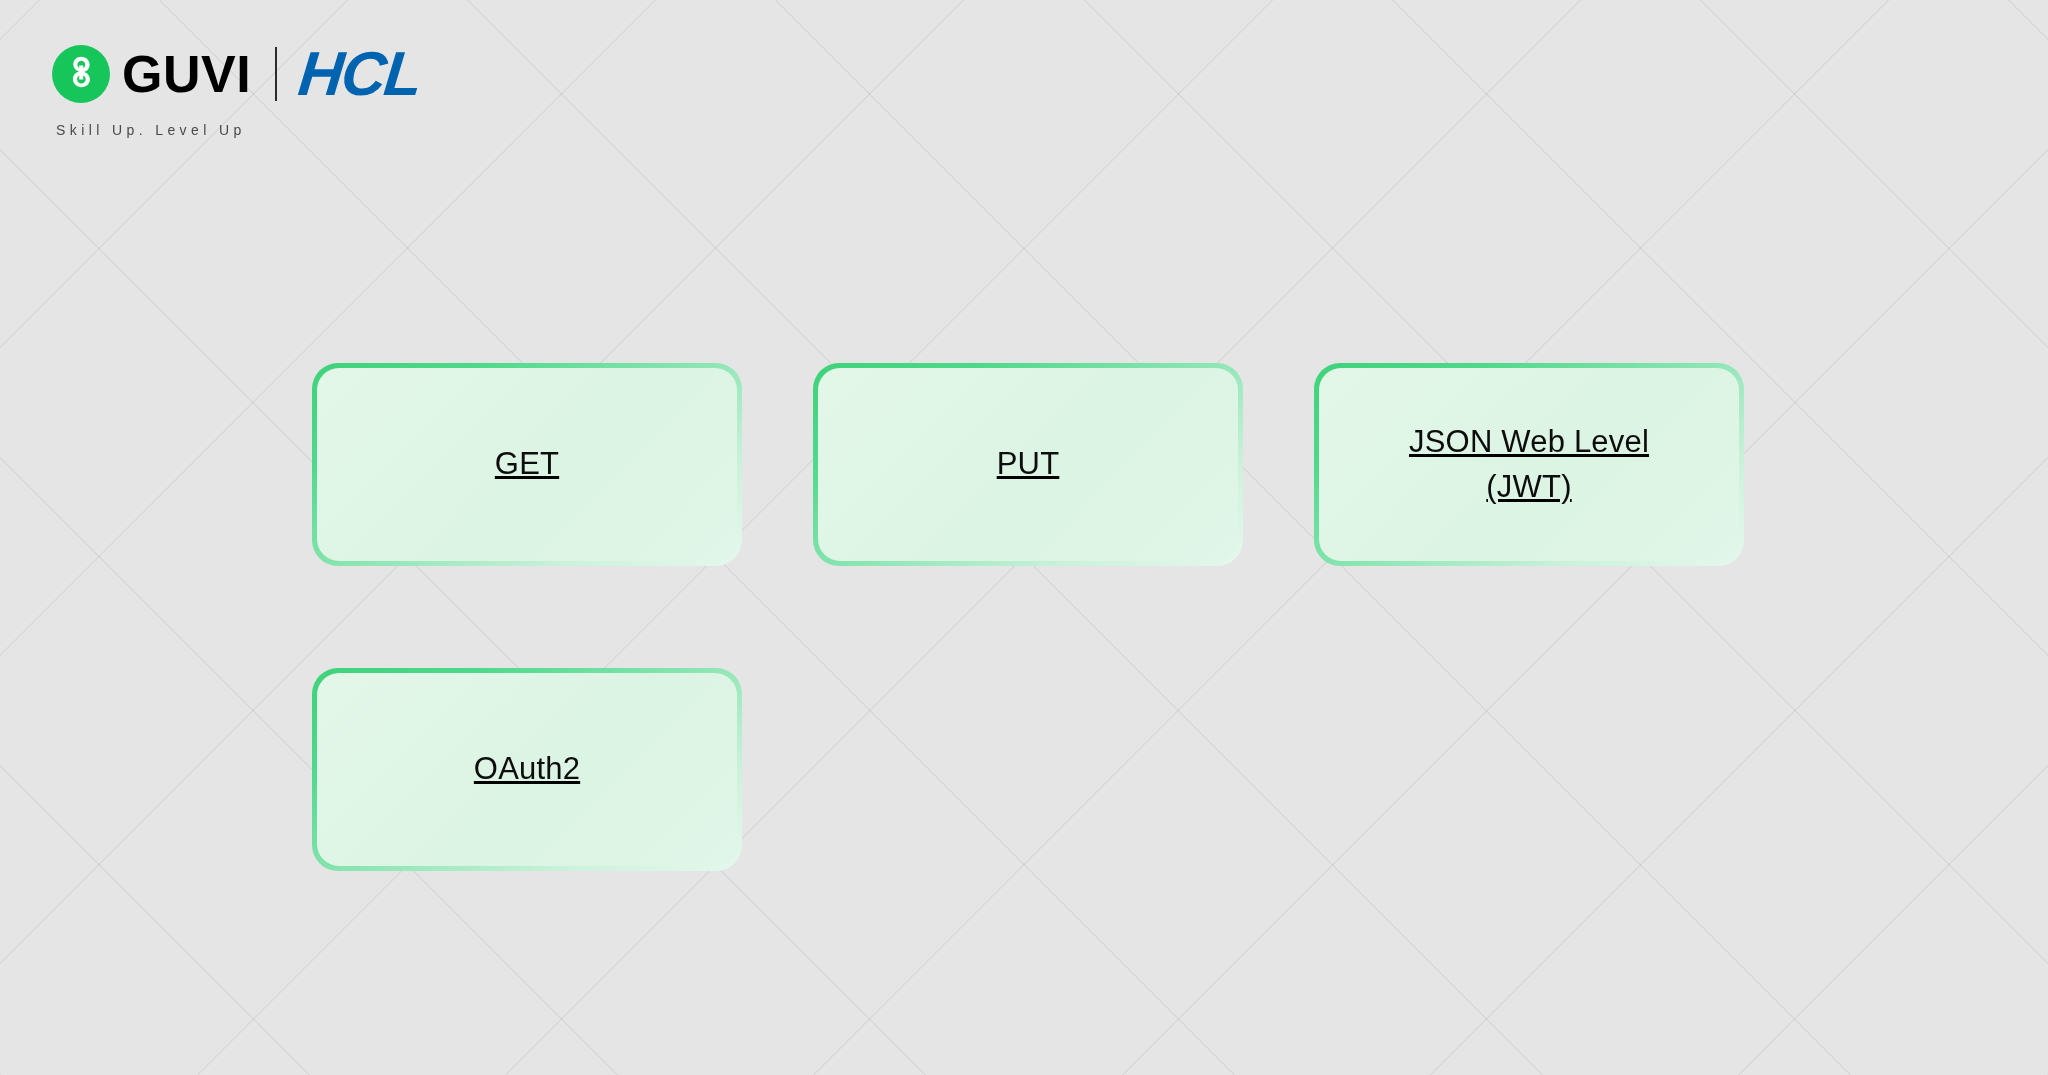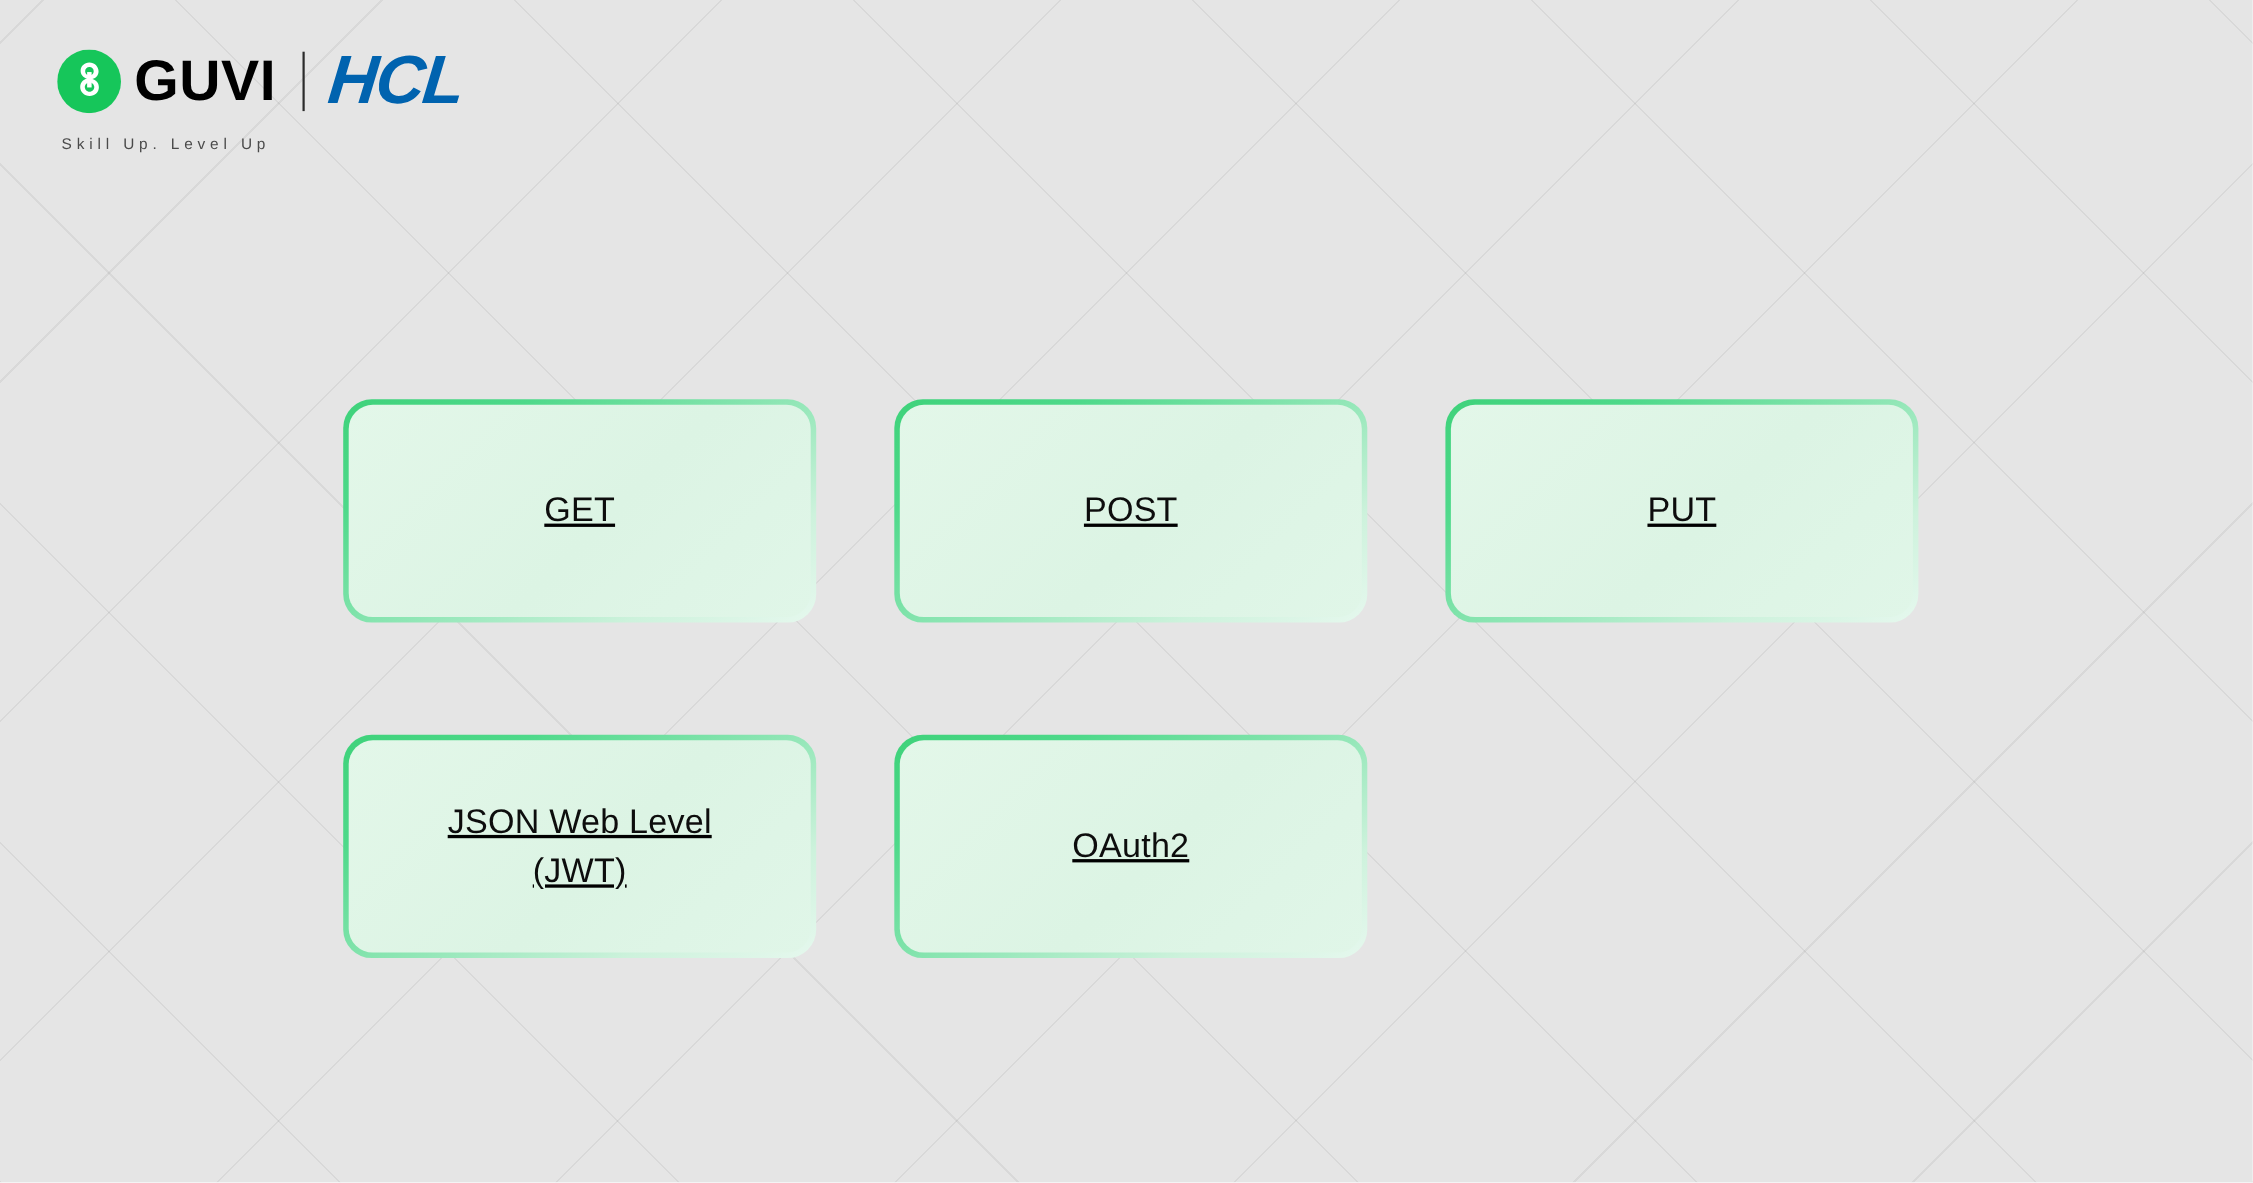--- a/index.html
+++ b/index.html
@@ -186,25 +186,20 @@
 
 
   <div id="card-grid">
 
     <div class="card">
       <div class="card-inner">
         <span class="card-label">GET</span>
       </div>
     </div>
 
-    <div class="card">
-      <div class="card-inner">
-        <span class="card-label">POST</span>
-      </div>
-    </div>
 
     <div class="card">
       <div class="card-inner">
         <span class="card-label">PUT</span>
       </div>
     </div>
 
 
     <div class="card">
       <div class="card-inner">

